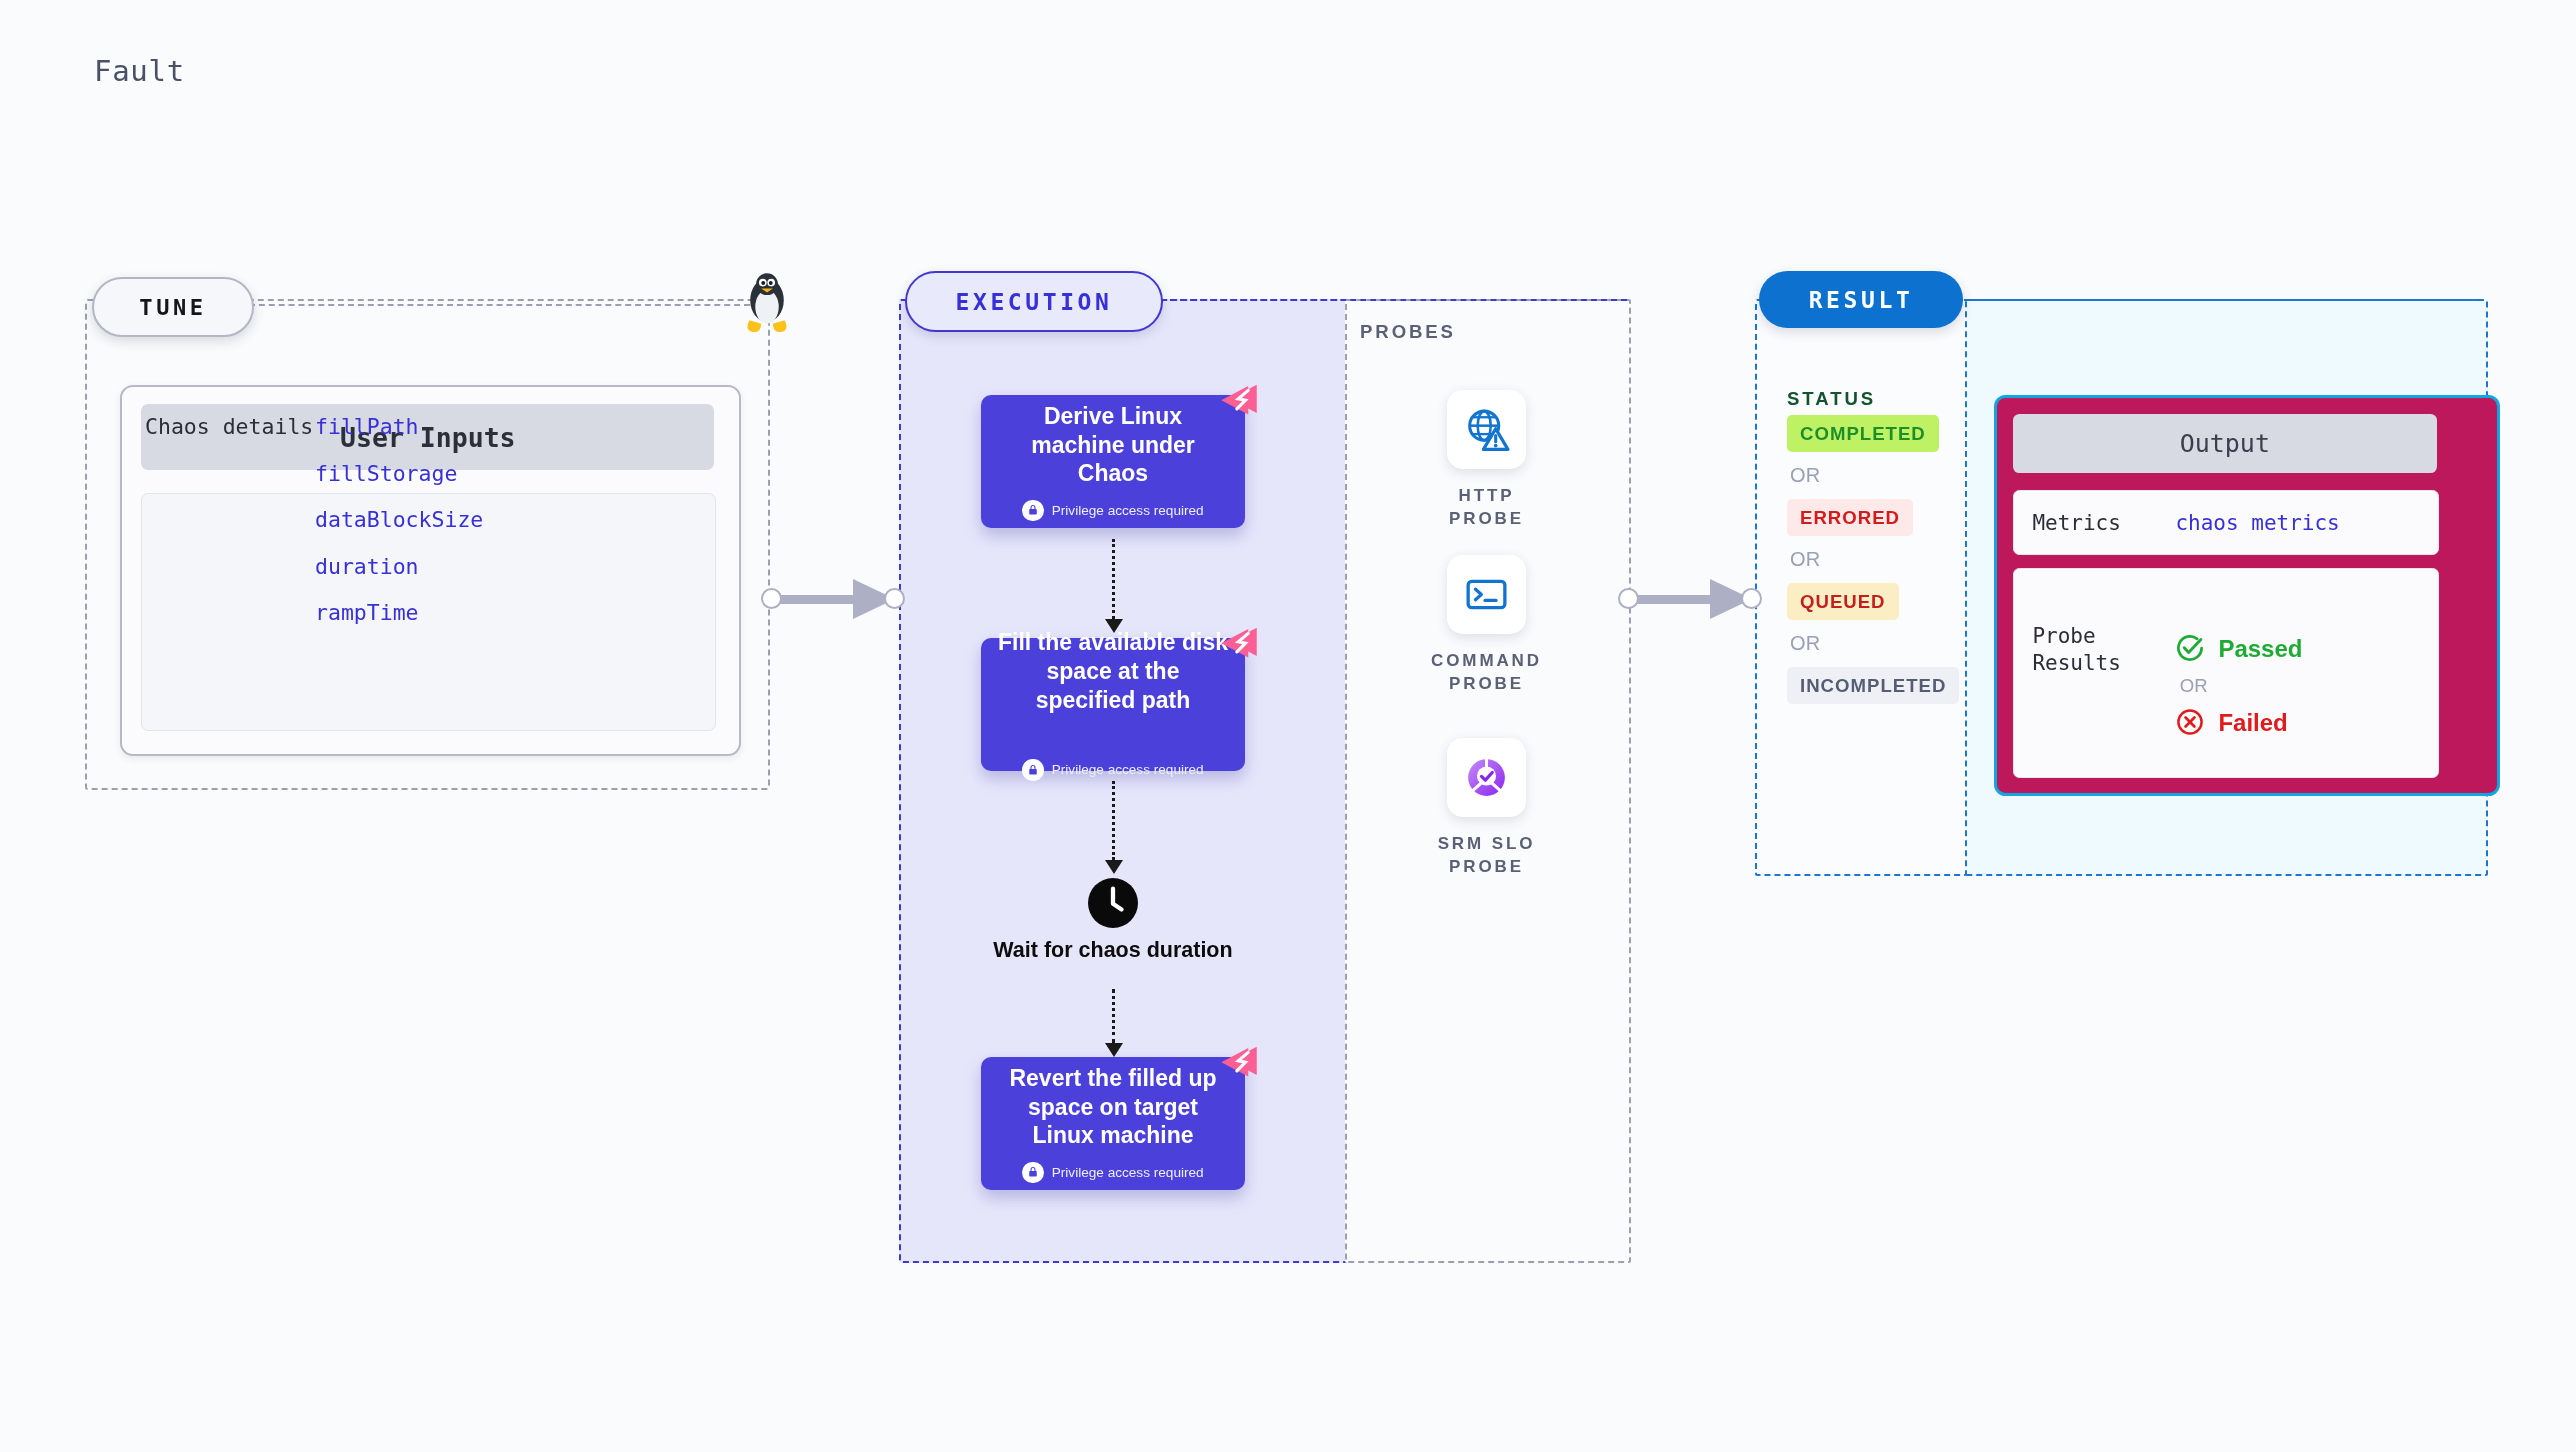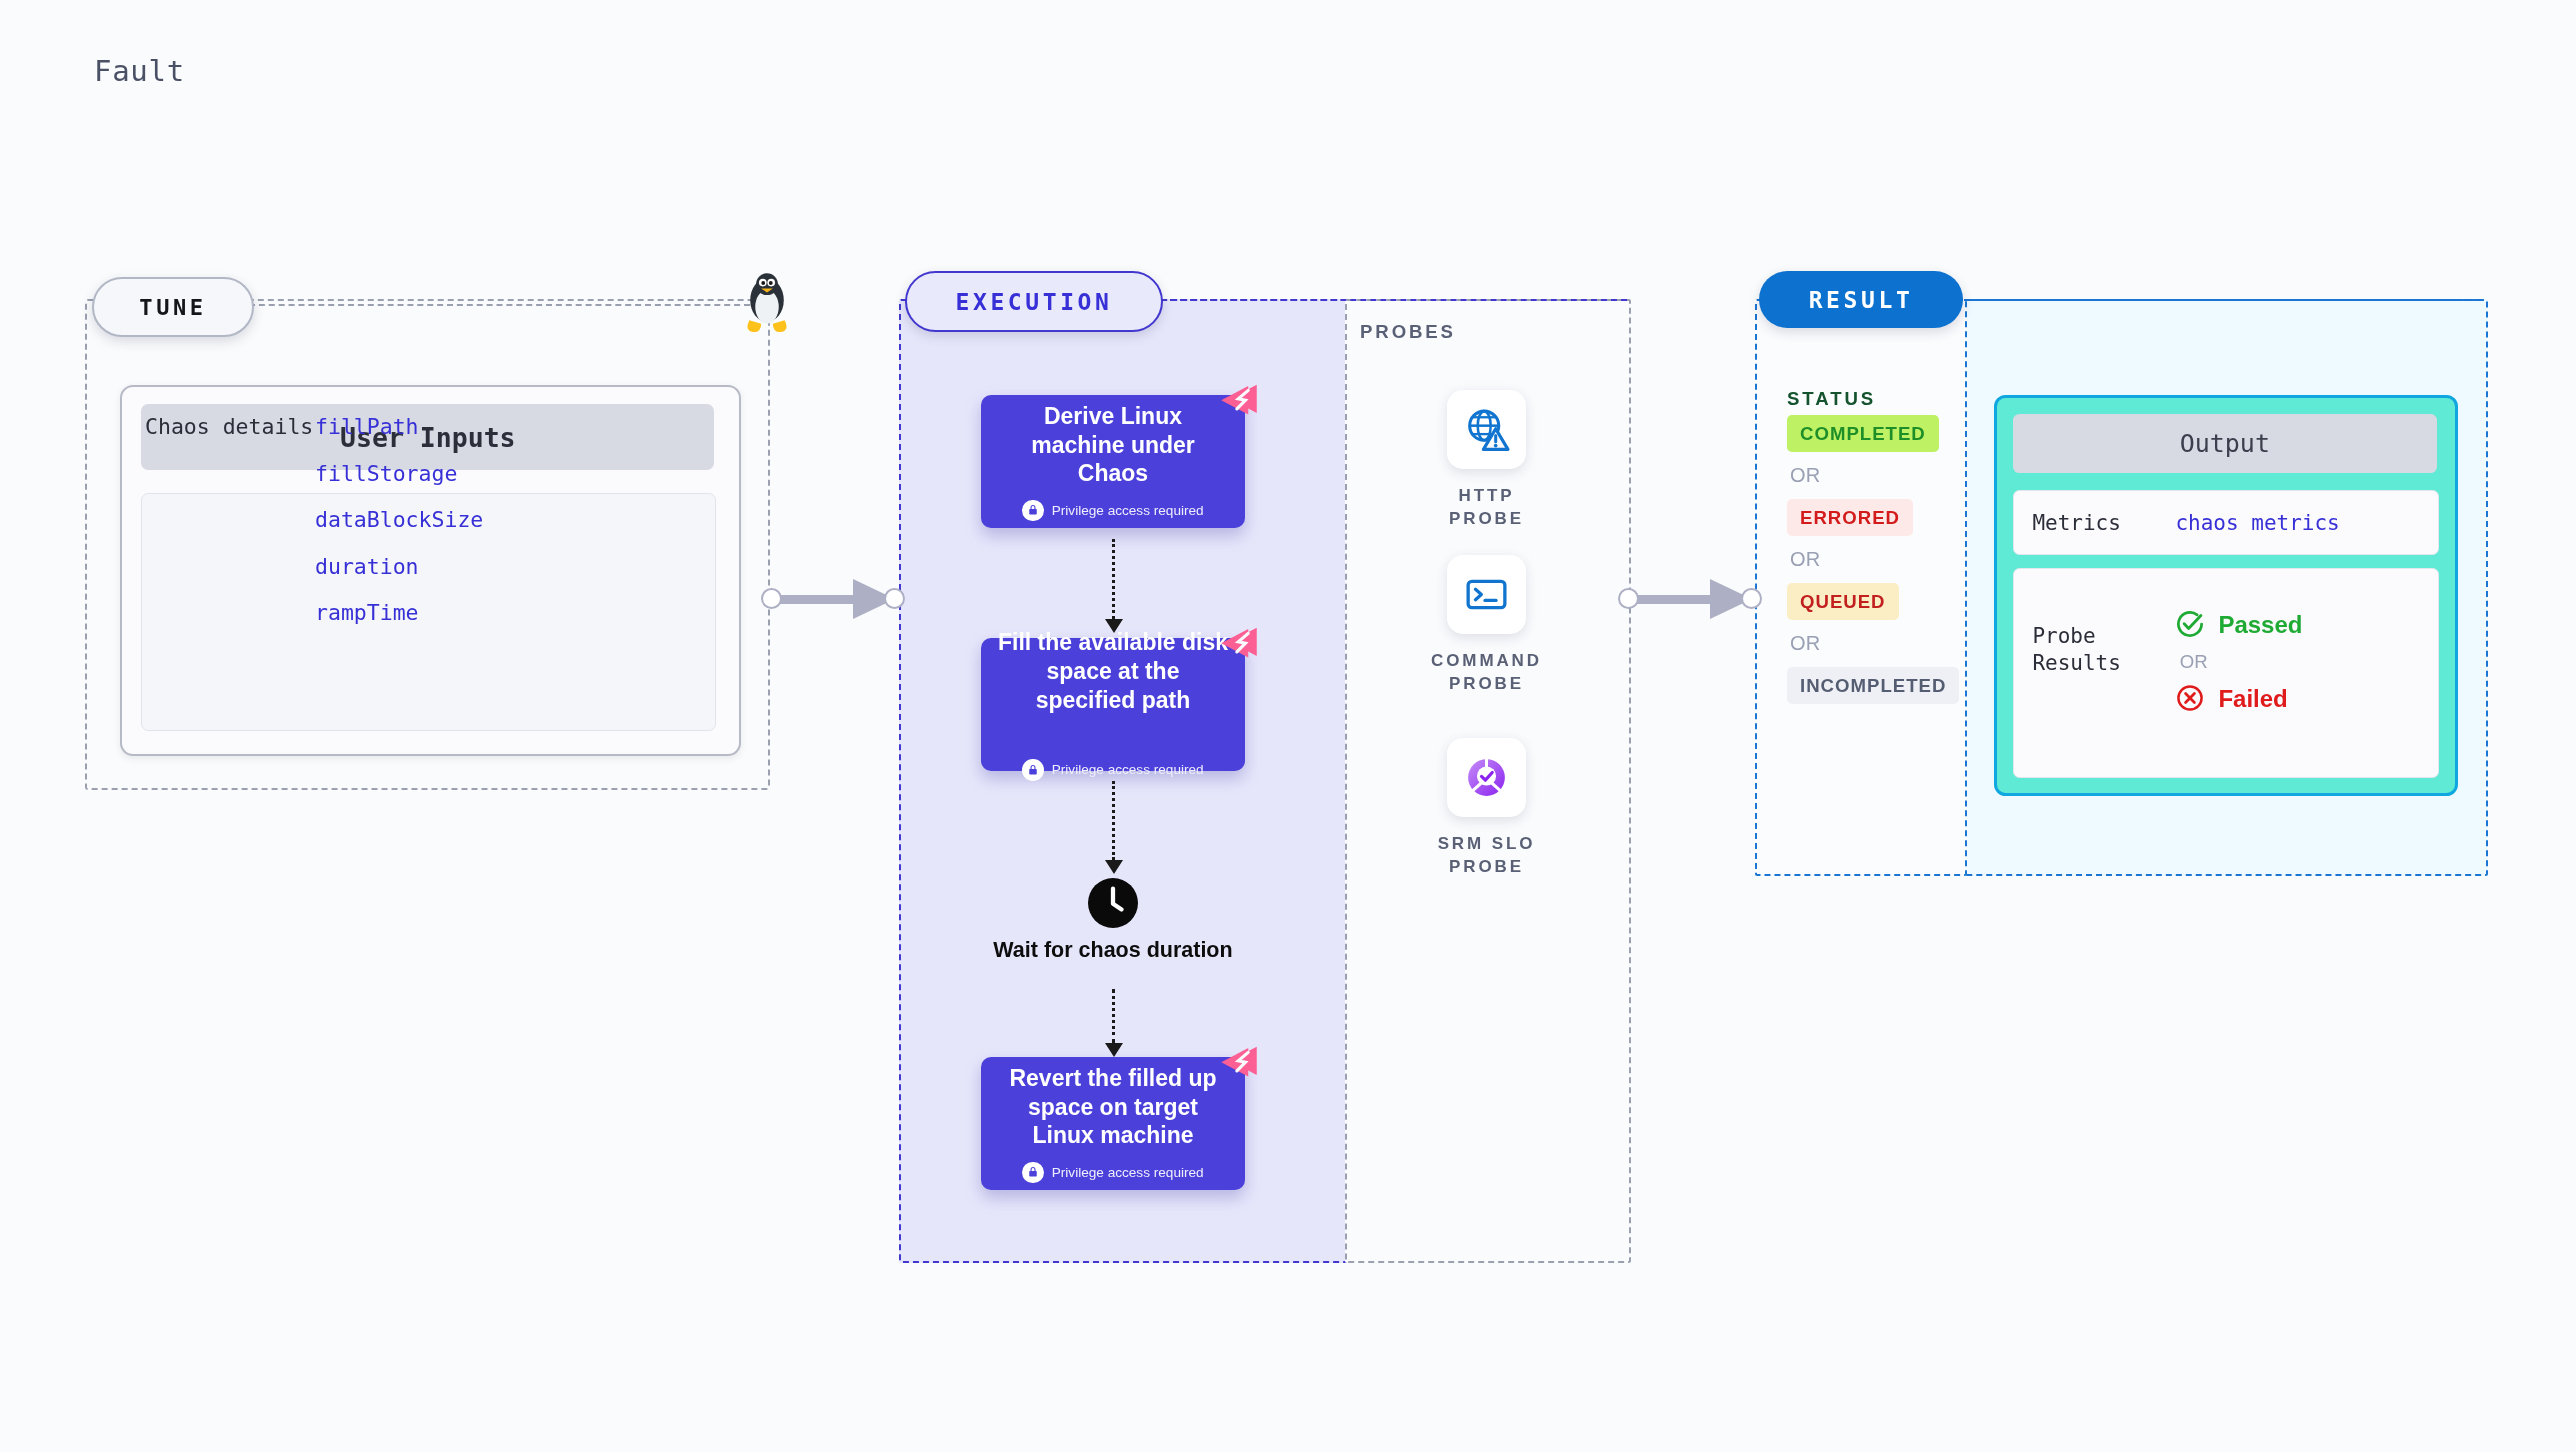--- a/index.html
+++ b/index.html
@@ -106,21 +106,21 @@
     color:#14532d;letter-spacing:2.9px;}
   .statuses{position:absolute;left:1787px;top:415px;display:flex;flex-direction:column;}
   .sbadge{display:inline-flex;align-items:center;justify-content:center;height:37px;
     padding:0 13px;border-radius:5px;font-size:18.6px;font-weight:bold;letter-spacing:1px;
     align-self:flex-start;}
   .sor{font-size:20px;color:#9aa0b4;margin:12px 0 12px 2.9px;letter-spacing:0.4px;}
 
   #result-out-box{position:absolute;left:1957px;top:299px;width:527px;height:573px;
     border:2.9px dashed #1a76d2;border-radius:2.1px;background:#eefaff;}
   #out-card{position:absolute;left:1994px;top:395px;width:458px;height:395px;
-    background:#5eead4;border:3.6px solid #10a7e0;border-radius:11.5px;}
+    background:#be185d;border:3.6px solid #10a7e0;border-radius:11.5px;padding-left:42px;}
   #out-head{position:absolute;left:15.8px;top:15.8px;width:424px;height:59px;background:#d7d9e3;
     border-radius:6.4px;display:flex;align-items:center;justify-content:center;}
   #out-head span{font-family:"DejaVu Sans Mono", monospace;font-size:25px;color:#3b3f4d;}
   #out-metrics{position:absolute;left:15.8px;top:92px;width:424px;height:63px;background:#fbfbfd;
     border:1.4px solid #e4e6ee;border-radius:6.4px;display:flex;align-items:center;}
   .okey{font-family:"DejaVu Sans Mono", monospace;font-size:21px;color:#2b2d38;}
   .oval{font-family:"DejaVu Sans Mono", monospace;font-size:21px;color:#3730d6;}
   #out-probes{position:absolute;left:15.8px;top:170px;width:424px;height:208px;background:#fbfbfd;
     border:1.4px solid #e4e6ee;border-radius:6.4px;display:flex;}
   .pr-row{display:flex;align-items:center;gap:13px;}
@@ -335,21 +335,21 @@
   <div id="out-card">
     <div id="out-head">
       <span>Output</span>
     </div>
     <div id="out-metrics">
       <span class="okey" style="margin-left:18.6px;width:143px;">Metrics</span>
       <span class="oval">chaos metrics</span>
     </div>
     <div id="out-probes">
       <span class="okey" style="margin-left:18.6px;margin-top:54px;width:143px;line-height:1.3;">Probe Results</span>
-      <div style="display:flex;flex-direction:column;margin-top:40px;">
+      <div style="display:flex;flex-direction:column;margin-top:64px;">
         <div class="pr-row">
           <span>
             <svg width="30" height="30" viewBox="0 0 44 44">
               <path d="M39 22a17 17 0 1 1-6.5-13.4" stroke="#1faa34" stroke-width="4" fill="none" stroke-linecap="round"></path>
               <path d="M13.5 21.5 L20 28.5 L38 9.5" stroke="#1faa34" stroke-width="4.2" fill="none" stroke-linecap="round" stroke-linejoin="round"></path>
             </svg>
           </span>
           <span class="pr-pass">Passed</span>
         </div>
         <span class="pr-or">OR</span>

